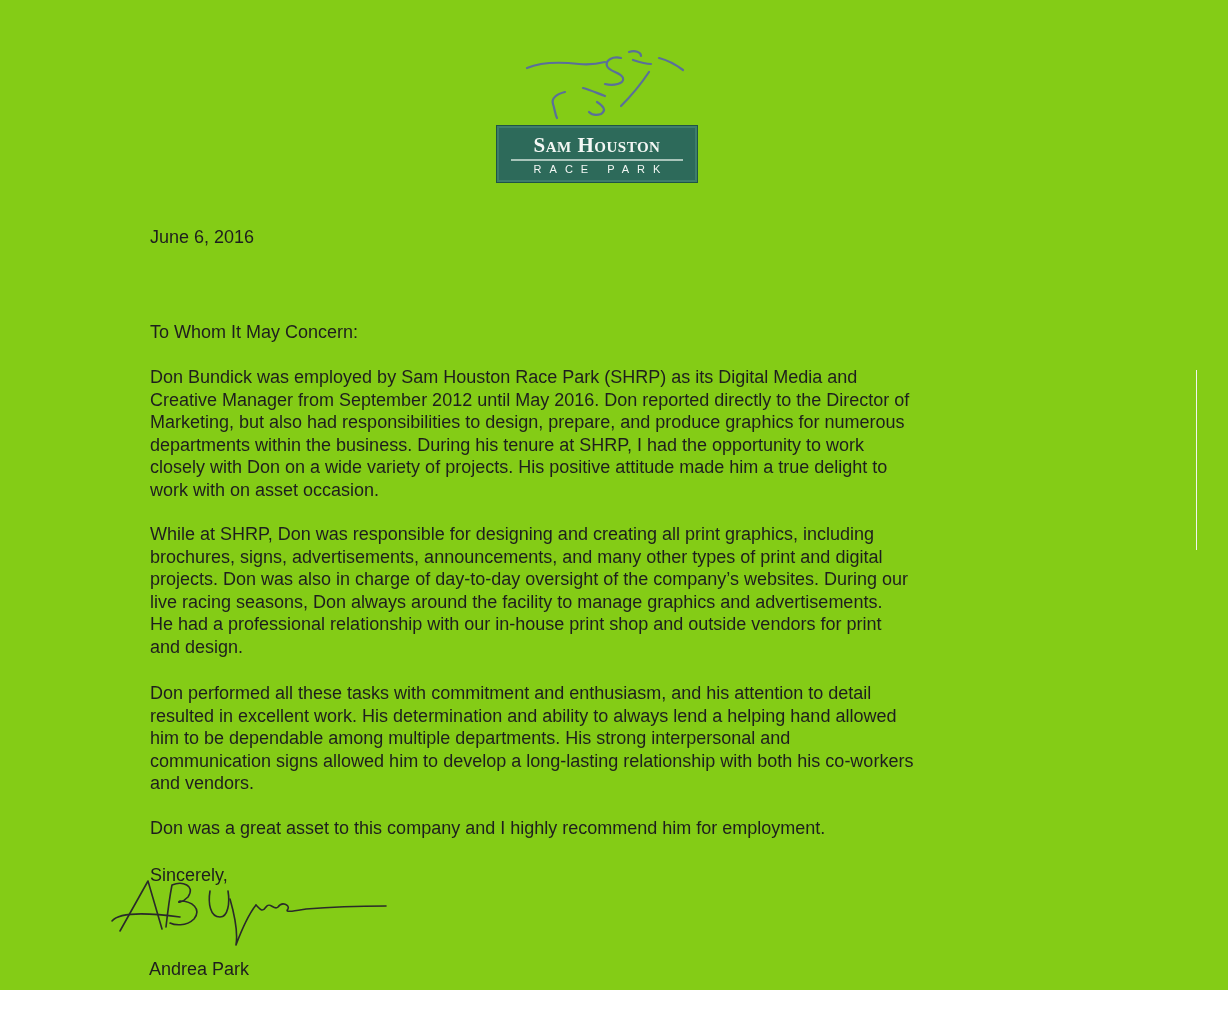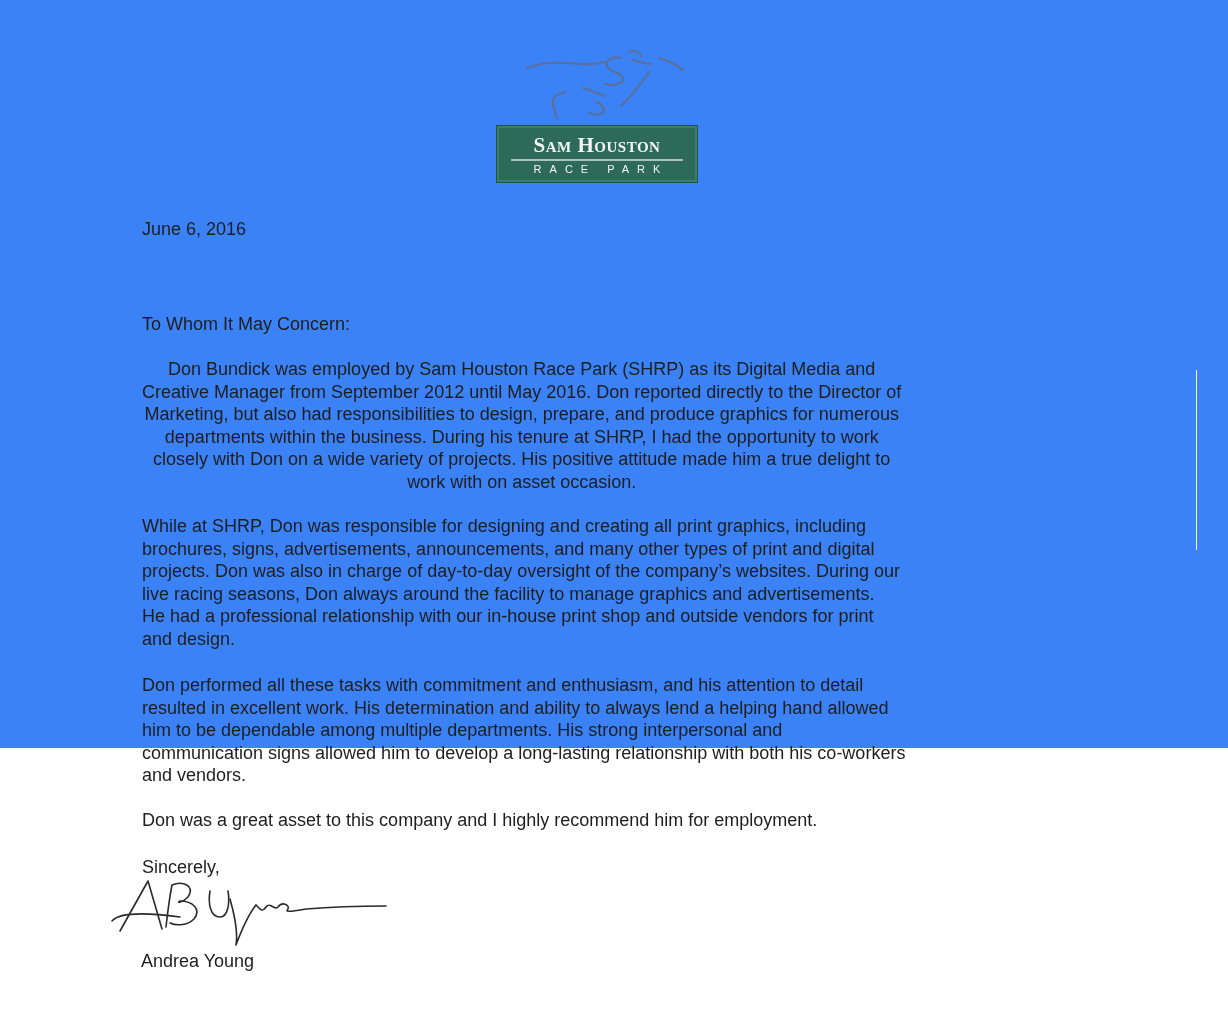--- a/index.html
+++ b/index.html
@@ -12,22 +12,22 @@
       height: 1030px;
       position: relative;
       overflow: hidden;
       font-family: "Liberation Sans", "DejaVu Sans", sans-serif;
       color: #1a1a1a;
     }
     .page {
       position: absolute;
       left: 0; top: 0;
       width: 1228px;
-      height: 748px;
-      background: #3b82f6;
+      height: 990px;
+      background: #84cc16;
     }
     .letterhead {
       position: absolute;
       left: 497px;
       top: 48px;
       width: 200px;
     }
     .horse-icon {
       position: absolute;
       left: 24px;
@@ -68,26 +68,26 @@
       letter-spacing: 8px;
       line-height: 13px;
       padding-left: 8px;
     }
     .text {
       position: absolute;
       left: 138px;
       font-size: 18px;
       line-height: 22.6px;
       color: #1e1e1e;
-      margin: 4px;
+      margin: 12px;
       white-space: nowrap;
     }
     .date { top: 214px; }
     .salutation { top: 309px; }
-    .para1 { top: 354px; text-align: center; }
+    .para1 { top: 354px; }
     .para2 { top: 511px; }
     .para3 { top: 670px; }
     .closing-line { top: 805px; }
     .sincerely { top: 852px; }
     .signer-name { top: 946px; left: 137px; }
     .signer-title { top: 1044px; }
     .signature {
       position: absolute;
       left: 110px;
       top: 873px;
@@ -168,18 +168,18 @@
     <path d="M2 48 C 10 38, 40 40, 70 44"></path>
 
     <path d="M56 54 C 58 36, 60 22, 62 12 C 72 8, 86 12, 78 24 C 72 30, 66 30, 70 28 C 82 28, 92 36, 84 46 C 76 54, 64 52, 60 50"></path>
 
     <path d="M100 18 C 98 30, 100 44, 110 44 C 118 44, 120 30, 118 18"></path>
     <path d="M120 26 C 124 40, 128 60, 126 72 C 132 56, 138 42, 146 32"></path>
 
     <path d="M146 32 C 150 36, 152 40, 156 34 C 160 28, 164 38, 168 34 C 172 28, 180 32, 178 36 C 174 40, 184 38, 196 36 C 220 34, 250 33, 276 33"></path>
   </svg>
 
-  <p class="text signer-name">Andrea Young</p>
+  <p class="text signer-name">Andrea Park</p>
 
   <p class="text signer-title">President</p>
 
   <div class="scan-edge"></div>
 </div>
 
 </body></html>

